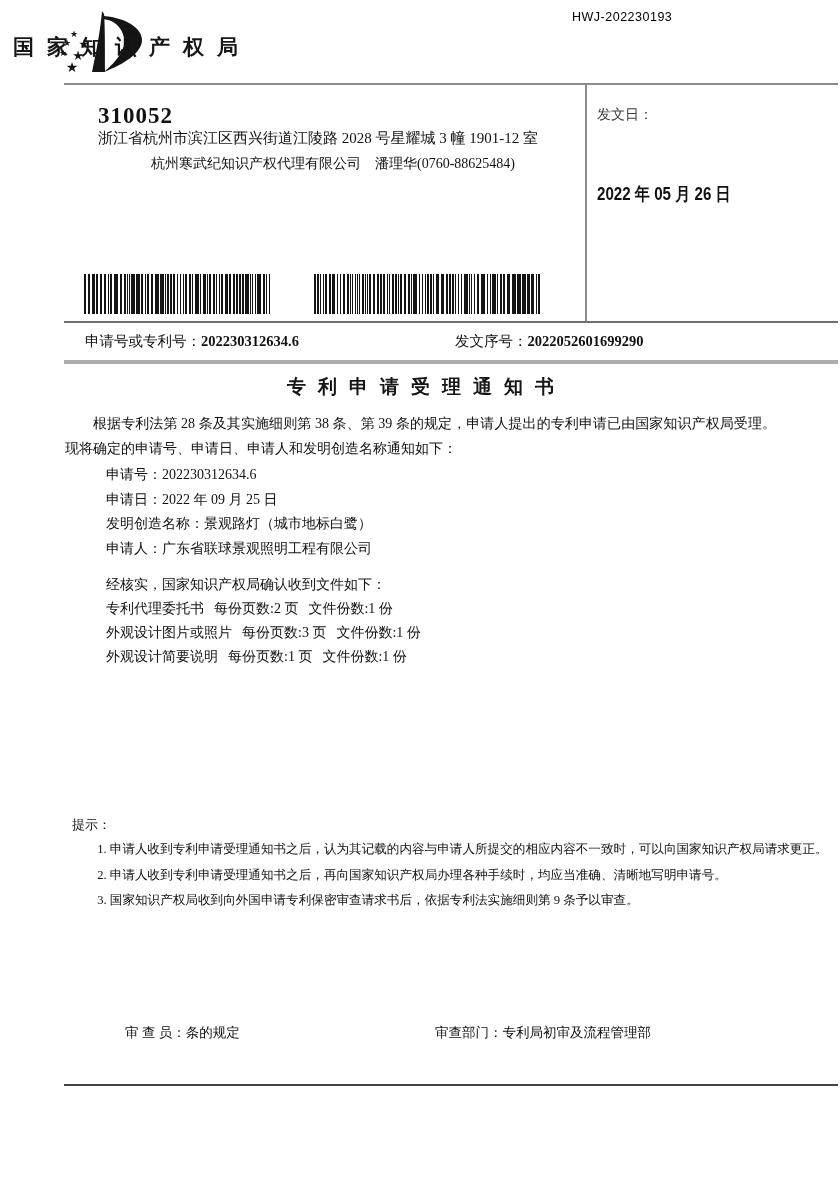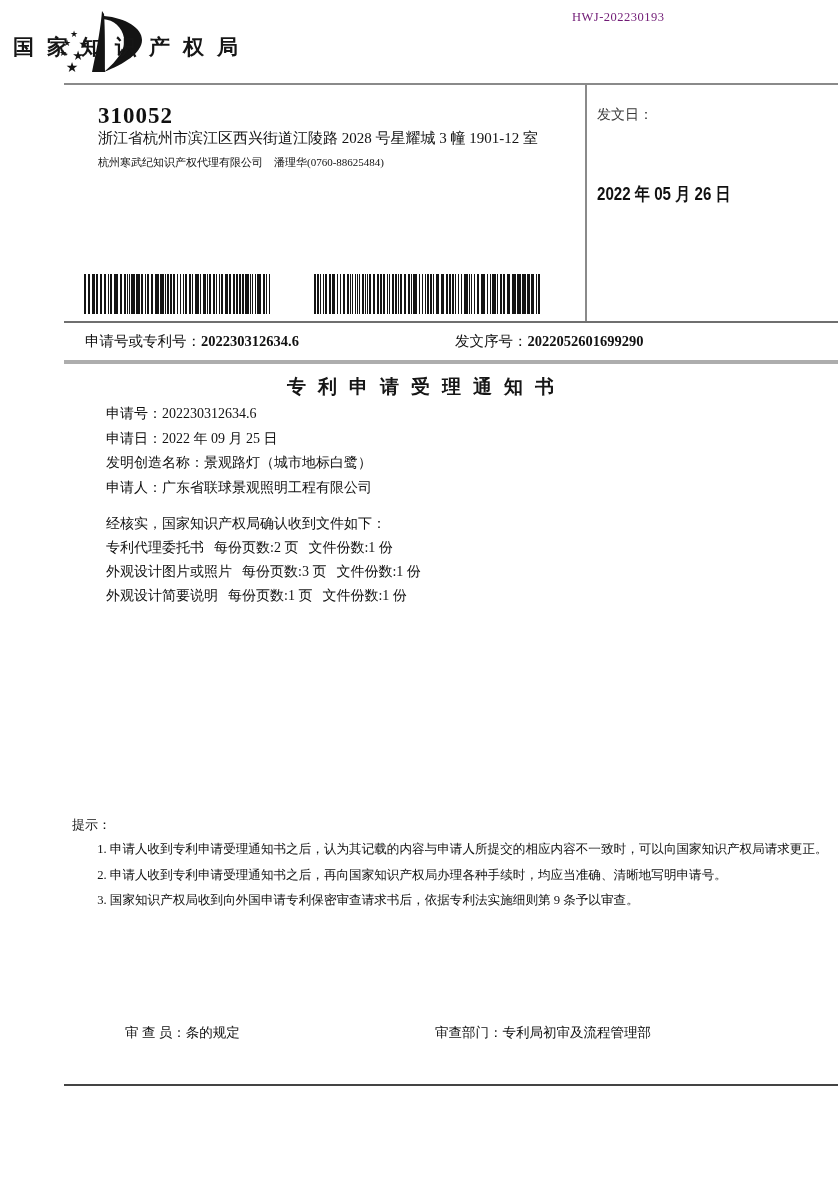--- a/index.html
+++ b/index.html
@@ -5,34 +5,34 @@
   * { margin:0; padding:0; box-sizing:border-box; }
   html,body { background:#ffffff; }
   body {
     width:840px; height:1188px; position:relative; overflow:hidden;
     font-family:"Liberation Serif","DejaVu Serif",serif;
     color:#111111;
   }
   .page { position:absolute; inset:0; background:#fff; }
 
   
-  .doc-code { position:absolute; left:572px; top:10px; font-size:12.5px; color:#701a75;
-              font-family:Liberation Serif, serif; letter-spacing:.5px;text-align:right; }
+  .doc-code { position:absolute; left:572px; top:10px; font-size:12.5px; color:#000000;
+              font-family:Liberation Sans, sans-serif; letter-spacing:.5px;text-align:right; }
   .logo { position:absolute; left:58px; top:8px; width:92px; height:70px; }
   .header-title { position:absolute; left:0; top:33px; width:100%; text-align:left;
                   font-size:21px; font-weight:bold; letter-spacing:13px; text-indent:13px; color:#161616; }
   .hline { position:absolute; left:64px; width:774px; background:#8a8a8a; }
   .hl-top { top:83px; height:2px; }
   .vline { position:absolute; left:585px; top:85px; width:2px; height:237px; background:#8a8a8a; }
 
   
   .recipient { position:absolute; left:98px; top:103px; width:470px; }
   .postal { font-size:23px; font-weight:bold; letter-spacing:1px; }
   .addr1 { font-size:15px; }
-  .addr2 { margin-top:7px; font-size:11px; text-align:left; }
+  .addr2 { margin-top:7px; font-size:14px; text-align:center; }
 
   
   .issue { position:absolute; left:597px; top:106px; }
   .issue-label { font-size:14px; color:#3a3a3a; }
   .issue-date { margin-top:58px; font-size:18px; font-weight:700;
                 font-family:"Liberation Sans","DejaVu Sans",sans-serif;
                 display:inline-block; transform:scaleX(.84); transform-origin:left center;
                 white-space:nowrap; }
 
   
@@ -251,20 +251,21 @@
     </span>
     <span class="ref-serial">
       <span class="lbl">发文序号：</span><span class="val">2022052601699290</span>
     </span>
   </div>
 
   <div class="hline hl-mid2"></div>
 
   <div class="content">
     <div class="notice-title">专利申请受理通知书</div>
+    <p class="intro">根据专利法第 28 条及其实施细则第 38 条、第 39 条的规定，申请人提出的专利申请已由国家知识产权局受理。现将确定的申请号、申请日、申请人和发明创造名称通知如下：</p>
 
     <div class="details">
       <div class="detail-line"><span>申请号：</span><span>202230312634.6</span></div>
       <div class="detail-line"><span>申请日：</span><span>2022 年 09 月 25 日</span></div>
       <div class="detail-line"><span>发明创造名称：</span><span>景观路灯（城市地标白鹭）</span></div>
       <div class="detail-line"><span>申请人：</span><span>广东省联球景观照明工程有限公司</span></div>
     </div>
 
     <p class="received">经核实，国家知识产权局确认收到文件如下：</p>
 

